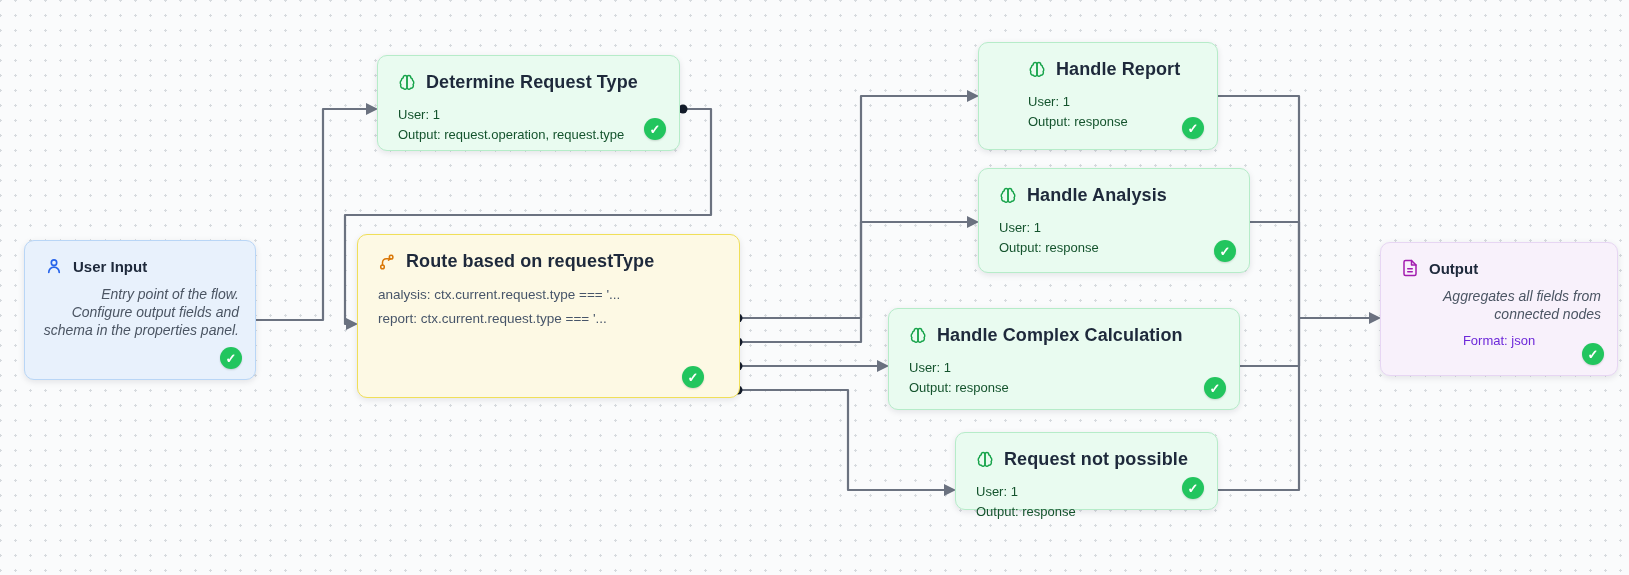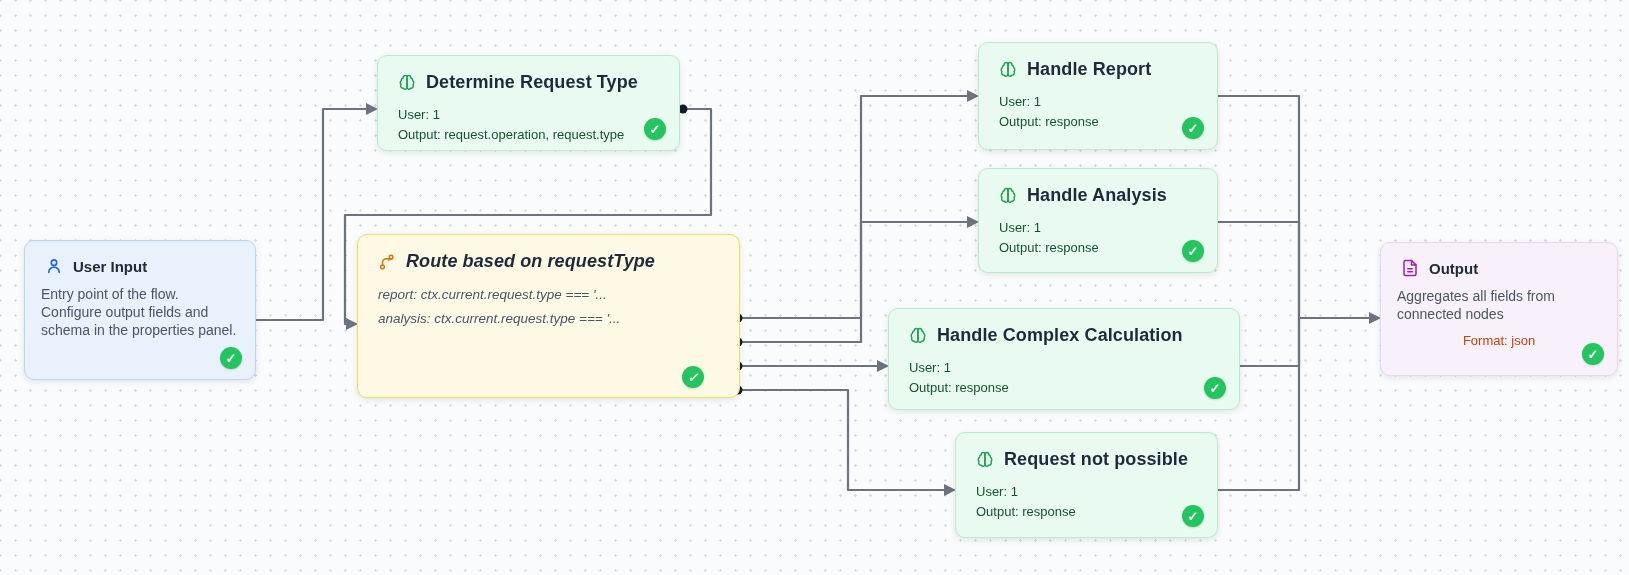--- a/index.html
+++ b/index.html
@@ -18,45 +18,45 @@
   svg.edges polyline { fill:none; stroke:#6b7280; stroke-width:2.2; stroke-linejoin:round; }
   svg.edges path.arrow { fill:#6b7280; stroke:none; }
   svg.edges circle.port { fill:#141c2b; stroke:none; }
 
   .node {
     position:absolute; z-index:2; border-radius:10px;
     box-shadow:0 2px 6px rgba(15,23,42,.10);
   }
   .node-blue   { background:#e8f1fc; border:1.5px solid #b9d6f6; }
   .node-green  { background:#e9fbf0; border:1.5px solid #b6ecc9; }
-  .node-yellow { background:#fdf9e4; border:1.5px solid #f0df58;font-style:italic; }
+  .node-yellow { background:#fdf9e4; border:1.5px solid #f0df58; }
   .node-purple { background:#f8f1fb; border:1.5px solid #e7d6f3; }
 
   .node-header { display:flex; align-items:center; gap:10px; padding:16px 20px 0 20px; }
   .node-header .icon { display:inline-flex; width:18px; height:18px; flex:0 0 auto; }
   .node-header .icon svg { width:18px; height:18px; }
   .icon-blue   { color:#2563eb; }
   .icon-green  { color:#16a34a; }
   .icon-amber  { color:#d97706; }
   .icon-purple { color:#a21caf; }
 
   .title-lg { font-size:18px; font-weight:700; color:#1e293b; letter-spacing:.1px; }
   .title-sm { font-size:15px; font-weight:700; color:#1e293b; }
 
   .meta-lines { padding:12px 20px 0 20px; }
   .meta-line { font-size:13px; color:#14532d; line-height:20px; }
 
   .branch-lines { padding:11px 20px 0 20px; }
   .branch-line { font-size:13.5px; color:#475569; line-height:23.5px; white-space:nowrap; }
 
   .body-center {
-    padding:10px 16px 0 16px; text-align:left;
-    font-size:14px; line-height:18px; color:#4b5563;
-  }
-  .body-sub { padding-top:10px; text-align:center; font-size:13px; color:#c2410c; }
+    padding:10px 16px 0 16px; text-align:right;
+    font-size:14px; line-height:18px; color:#4b5563;font-style:italic;
+  }
+  .body-sub { padding-top:10px; text-align:center; font-size:13px; color:#6d28d9; }
 
   .check {
     position:absolute; width:22px; height:22px; border-radius:50%;
     background:#22c55e; color:#ffffff; font-size:13px; font-weight:700;
     display:flex; align-items:center; justify-content:center;
     box-shadow:0 1px 2px rgba(0,0,0,.15);
   }
   .check-br { right:13px; bottom:10px; }
 </style>
 </head>
@@ -141,44 +141,44 @@
         <svg viewBox="0 0 24 24" fill="none" stroke="currentColor" stroke-width="2" stroke-linecap="round" stroke-linejoin="round">
           <circle cx="6" cy="18.5" r="2.4"></circle>
             <circle cx="17.5" cy="5.5" r="2.4"></circle>
           <path d="M6 16v-3.5a5 5 0 0 1 5-5h3"></path>
             <path d="M16.8 7.4 14 9.5"></path>
         </svg>
       </span>
       <span class="title-lg">Route based on requestType</span>
     </div>
     <div class="branch-lines">
+      <div class="branch-line">analysis: ctx.current.request.type === '...</div>
       <div class="branch-line">report: ctx.current.request.type === '...</div>
-      <div class="branch-line">analysis: ctx.current.request.type === '...</div>
     </div>
     <div class="check" style="right:35px; bottom:9px;">✓</div>
   </div>
 
-  <div class="node node-green" style="left:978px; top:42px; width:240px; height:108px;">
+  <div class="node node-green" style="left:978px; top:42px; width:240px; height:108px;padding-left:29px;">
     <div class="node-header">
       <span class="icon icon-green">
         <svg viewBox="0 0 24 24" fill="none" stroke="currentColor" stroke-width="1.9" stroke-linecap="round" stroke-linejoin="round">
           <path d="M9.5 2A2.5 2.5 0 0 0 7 4.5v.55A3.5 3.5 0 0 0 4.5 8.4 3.5 3.5 0 0 0 3 11.5c0 .9.34 1.72.9 2.35A3.5 3.5 0 0 0 6.5 19c.28 0 .55-.03.81-.1A2.5 2.5 0 0 0 12 18.5V4.5A2.5 2.5 0 0 0 9.5 2Z"></path>
           <path d="M14.5 2A2.5 2.5 0 0 1 17 4.5v.55a3.5 3.5 0 0 1 2.5 3.35 3.5 3.5 0 0 1 1.5 3.1c0 .9-.34 1.72-.9 2.35A3.5 3.5 0 0 1 17.5 19c-.28 0-.55-.03-.81-.1A2.5 2.5 0 0 1 12 18.5V4.5A2.5 2.5 0 0 1 14.5 2Z"></path>
         </svg>
       </span>
       <span class="title-lg">Handle Report</span>
     </div>
     <div class="meta-lines">
       <div class="meta-line">User: 1</div>
       <div class="meta-line">Output: response</div>
     </div>
     <div class="check check-br">✓</div>
   </div>
 
-  <div class="node node-green" style="left:978px; top:168px; width:240px; height:105px;">
+  <div class="node node-green" style="left:978px; top:168px; width:272px; height:105px;">
     <div class="node-header">
       <span class="icon icon-green">
         <svg viewBox="0 0 24 24" fill="none" stroke="currentColor" stroke-width="1.9" stroke-linecap="round" stroke-linejoin="round">
           <path d="M9.5 2A2.5 2.5 0 0 0 7 4.5v.55A3.5 3.5 0 0 0 4.5 8.4 3.5 3.5 0 0 0 3 11.5c0 .9.34 1.72.9 2.35A3.5 3.5 0 0 0 6.5 19c.28 0 .55-.03.81-.1A2.5 2.5 0 0 0 12 18.5V4.5A2.5 2.5 0 0 0 9.5 2Z"></path>
           <path d="M14.5 2A2.5 2.5 0 0 1 17 4.5v.55a3.5 3.5 0 0 1 2.5 3.35 3.5 3.5 0 0 1 1.5 3.1c0 .9-.34 1.72-.9 2.35A3.5 3.5 0 0 1 17.5 19c-.28 0-.55-.03-.81-.1A2.5 2.5 0 0 1 12 18.5V4.5A2.5 2.5 0 0 1 14.5 2Z"></path>
         </svg>
       </span>
       <span class="title-lg">Handle Analysis</span>
     </div>
     <div class="meta-lines">
@@ -198,21 +198,21 @@
       </span>
       <span class="title-lg">Handle Complex Calculation</span>
     </div>
     <div class="meta-lines">
       <div class="meta-line">User: 1</div>
       <div class="meta-line">Output: response</div>
     </div>
     <div class="check check-br">✓</div>
   </div>
 
-  <div class="node node-green" style="left:955px; top:432px; width:263px; height:106px;">
+  <div class="node node-green" style="left:955px; top:432px; width:263px; height:78px;">
     <div class="node-header">
       <span class="icon icon-green">
         <svg viewBox="0 0 24 24" fill="none" stroke="currentColor" stroke-width="1.9" stroke-linecap="round" stroke-linejoin="round">
           <path d="M9.5 2A2.5 2.5 0 0 0 7 4.5v.55A3.5 3.5 0 0 0 4.5 8.4 3.5 3.5 0 0 0 3 11.5c0 .9.34 1.72.9 2.35A3.5 3.5 0 0 0 6.5 19c.28 0 .55-.03.81-.1A2.5 2.5 0 0 0 12 18.5V4.5A2.5 2.5 0 0 0 9.5 2Z"></path>
           <path d="M14.5 2A2.5 2.5 0 0 1 17 4.5v.55a3.5 3.5 0 0 1 2.5 3.35 3.5 3.5 0 0 1 1.5 3.1c0 .9-.34 1.72-.9 2.35A3.5 3.5 0 0 1 17.5 19c-.28 0-.55-.03-.81-.1A2.5 2.5 0 0 1 12 18.5V4.5A2.5 2.5 0 0 1 14.5 2Z"></path>
         </svg>
       </span>
       <span class="title-lg">Request not possible</span>
     </div>
     <div class="meta-lines">

